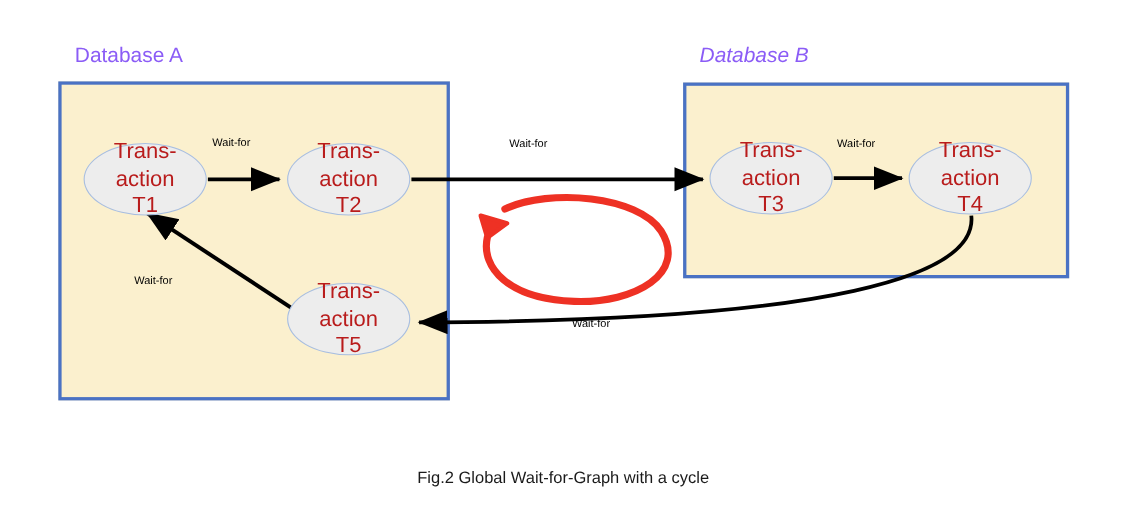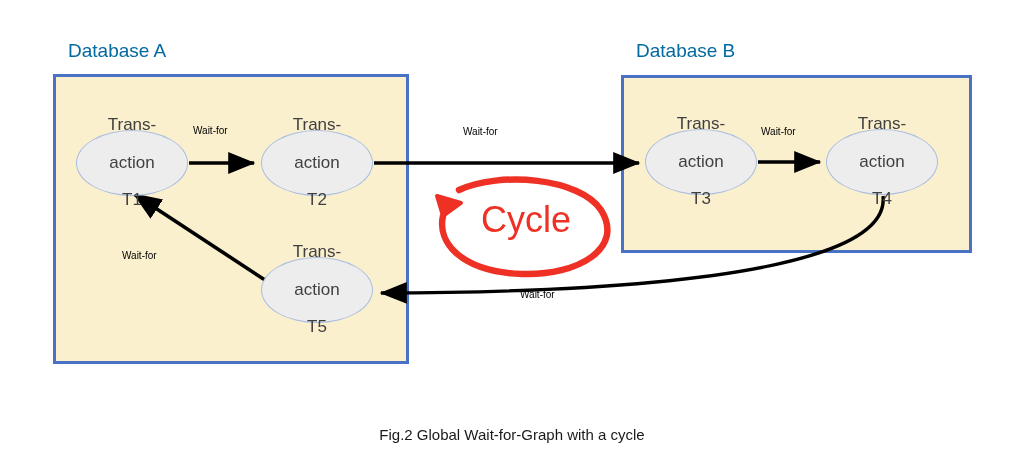--- a/index.html
+++ b/index.html
@@ -22,42 +22,41 @@
     background: #fbf0ce;
     border: 3px solid #4a72c4;
     box-sizing: border-box;
   }
   #db-a-box { left: 53px; top: 74px; width: 356px; height: 290px; }
   #db-b-box { left: 621px; top: 75px; width: 351px; height: 178px; }
 
   .db-title {
     position: absolute;
     font-size: 19px;
-    color: #0369a1;
+    color: #8b5cf6;
     white-space: nowrap;
     line-height: 1;
   }
   #db-a-title { left: 68px; top: 41px; }
-  #db-b-title { left: 636px; top: 41px; }
+  #db-b-title { left: 636px; top: 41px; font-style: italic; }
 
   .node {
     position: absolute;
     background: #ededed;
     border: 1.6px solid #a8bee0;
     border-radius: 50%;
     box-sizing: border-box;
     display: flex;
     flex-direction: column;
     align-items: center;
     justify-content: center;
-    font-size: 17px;
-    color: #404040;
+    font-size: 20px;
+    color: #b91c1c;
     line-height: 1.22;
     text-align: center;
-    gap: 17px;
   }
   .node span { display: block; white-space: nowrap; }
 
   #node-t1 { left: 76px;  top: 130px; width: 112px; height: 66px; }
   #node-t2 { left: 261px; top: 130px; width: 112px; height: 66px; }
   #node-t3 { left: 645px; top: 129px; width: 112px; height: 66px; }
   #node-t4 { left: 826px; top: 129px; width: 112px; height: 66px; }
   #node-t5 { left: 261px; top: 257px; width: 112px; height: 66px; }
 
   .edge-label {
@@ -167,17 +166,16 @@
     <span>action</span>
     <span>T5</span>
   </div>
 
   <div class="edge-label" id="lbl-t1t2">Wait-for</div>
   <div class="edge-label" id="lbl-t2t3">Wait-for</div>
   <div class="edge-label" id="lbl-t3t4">Wait-for</div>
   <div class="edge-label" id="lbl-t4t5">Wait-for</div>
   <div class="edge-label" id="lbl-t5t1">Wait-for</div>
 
-  <div id="cycle-label">Cycle</div>
 
   <div id="caption">Fig.2 Global Wait-for-Graph with a cycle</div>
 
 </div>
 
 </body></html>

